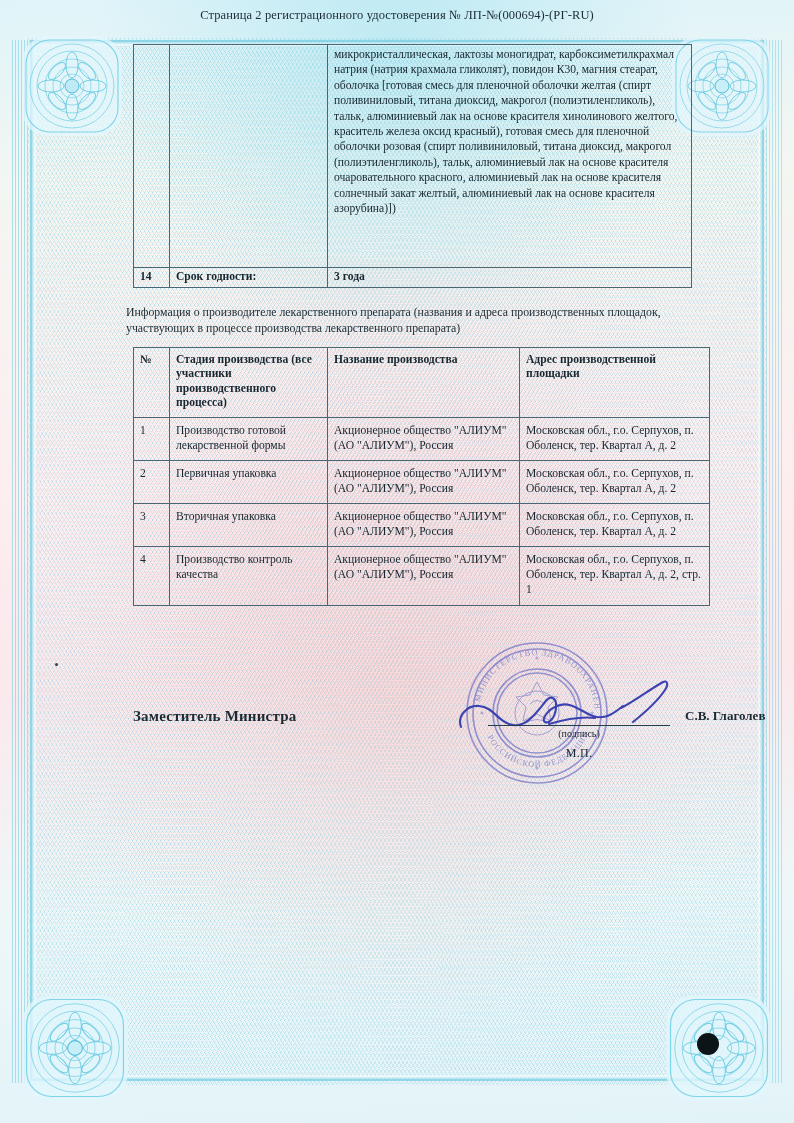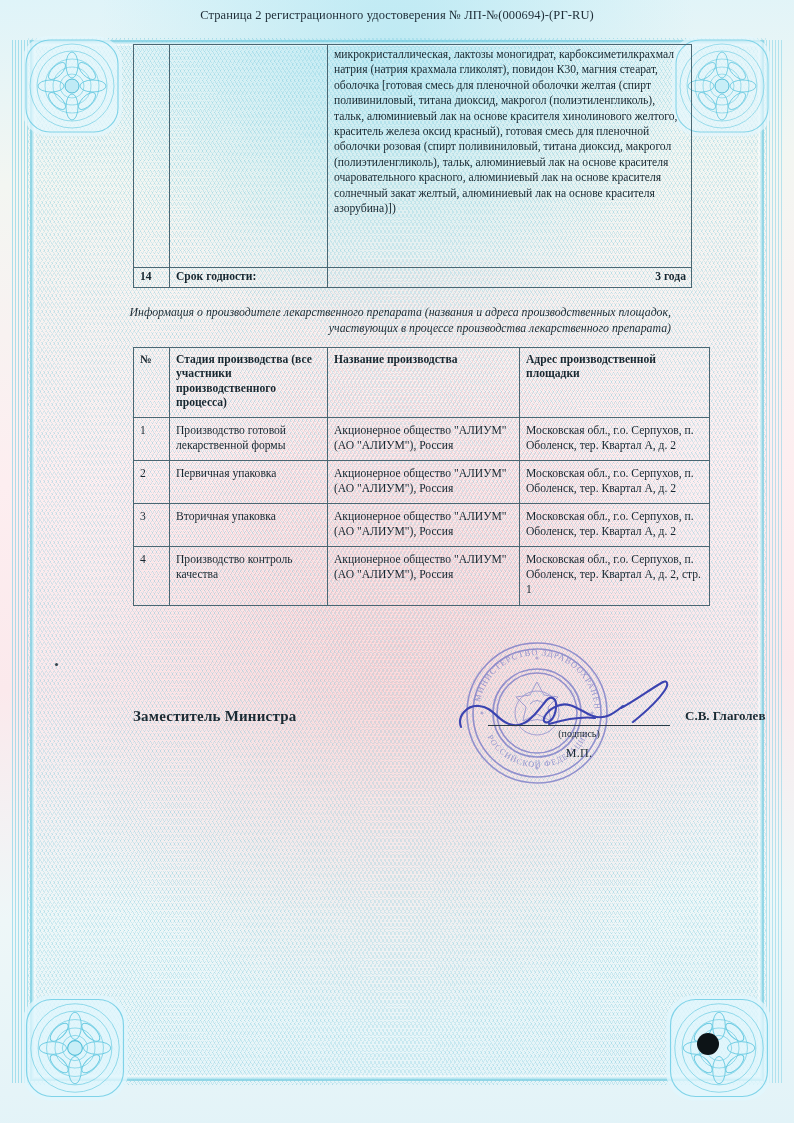--- a/index.html
+++ b/index.html
@@ -95,32 +95,31 @@
   }
 
   #table-composition {
     left: 133px; top: 44px; width: 528px;
   }
   #table-composition td { padding: 2px 5px 2px 6px; }
   .cell-ingredients { line-height: 1.33; }
   .row-shelf td { padding-top: 4px; padding-bottom: 5px; font-weight: bold; }
   .row-shelf .c-num { text-align: left; }
   .row-shelf .c-label { font-weight: bold; }
-  .row-shelf .c-value { text-align: right; }
+  .row-shelf .c-value { text-align: left; }
 
   .spacer-cell { height: 218px; margin-top: 42px; }
 
   
   .section-note {
     position: absolute;
     left: 126px; top: 305px; width: 545px;
-    text-align: right;
+    text-align: left;
     font-size: 11.8px;
     line-height: 1.35;
-    font-style: italic;
   }
 
   #table-manufacturers {
     left: 133px; top: 347px; width: 528px;
   }
   #table-manufacturers th {
     font-weight: bold;
     padding: 5px 5px 6px 6px;
     line-height: 1.25;
   }

